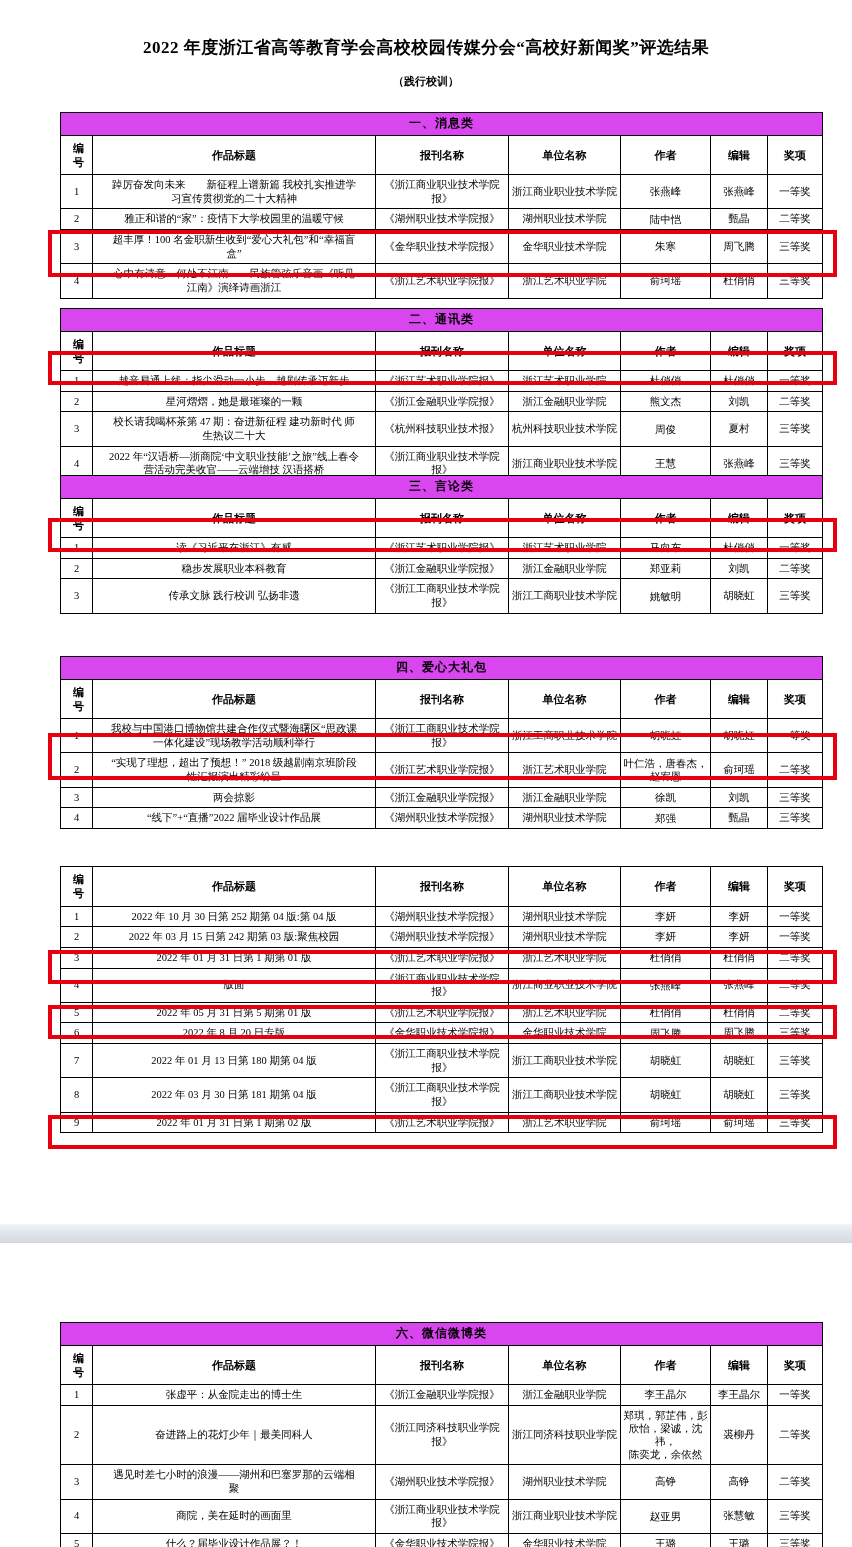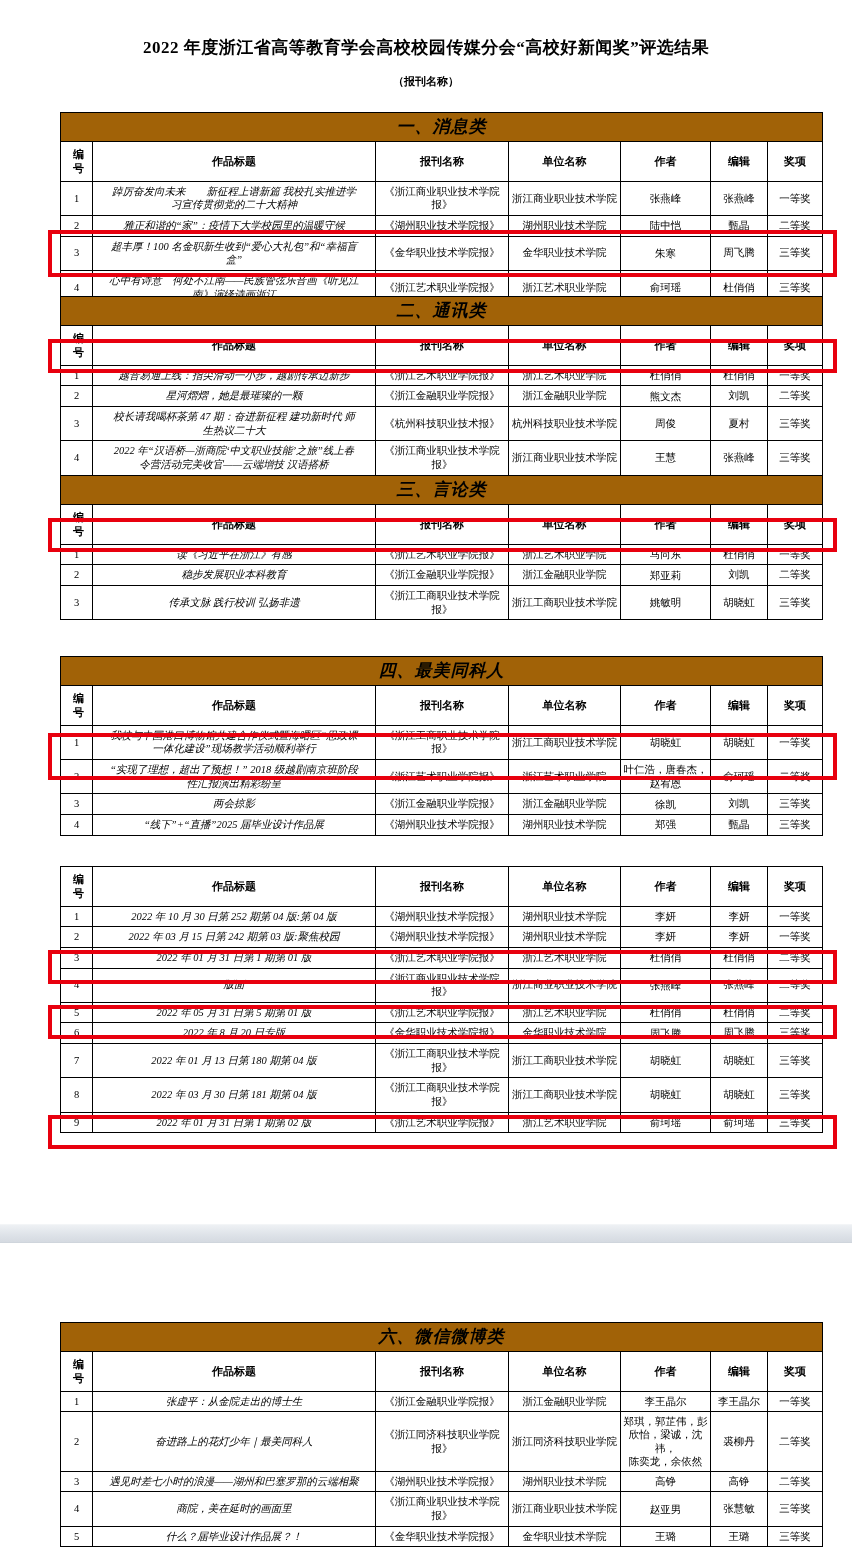--- a/index.html
+++ b/index.html
@@ -26,45 +26,44 @@
   }
   .award-table td, .award-table th {
     border:1px solid #000;
     text-align:center; vertical-align:middle;
     font-size:10.5px; line-height:1.3;
     padding:3px 2px;
     word-break:break-all;
     white-space:pre-line;
   }
   tr.cat th {
-    background:#a16207;
-    font-size:17px; font-weight:bold; letter-spacing:1px;
+    background:#d946ef;
+    font-size:12px; font-weight:bold; letter-spacing:1px;
     padding:3px 2px;
-    font-style:italic;
   }
   tr.head th { font-weight:bold; font-size:11px; padding:5px 12px; }
-  td.c-title { padding:3px 16px;font-style:italic; }
+  td.c-title { padding:3px 16px; }
   td.c-author { line-height:1.25; }
   .hl-box {
     position:absolute;
     border:4px solid #e8000e;
     pointer-events:none;
   }
   .page-break {
     position:absolute; left:0; top:1224px; width:852px; height:19px;
     background:linear-gradient(180deg,#eef1f4 0%,#dde2e8 60%,#d5dae1 100%);
     border-top:1px solid #f3f5f7;
     border-bottom:1px solid #cfd5dc;
   }
 </style>
 </head>
 <body>
 
 <div class="doc-title">2022 年度浙江省高等教育学会高校校园传媒分会“高校好新闻奖”评选结果</div>
-<div class="doc-subtitle">（报刊名称）</div>
+<div class="doc-subtitle">（践行校训）</div>
 
 <section class="award-table" style="top:112px">
     <table>
       <colgroup>
         <col style="width:32px">
         <col style="width:283px">
         <col style="width:133px">
         <col style="width:112px">
         <col style="width:90px">
         <col style="width:57px">
@@ -116,21 +115,21 @@
           <td class="c-publication">《浙江艺术职业学院报》</td>
           <td class="c-unit">浙江艺术职业学院</td>
           <td class="c-author">俞珂瑶</td>
           <td class="c-editor">杜俏俏</td>
           <td class="c-award">三等奖</td>
         </tr>
       </tbody>
     </table>
     <div class="hl-box" style="border-color: rgb(232, 0, 14); left: -12px; right: -15px; top: 118px; height: 47px;"></div>
   </section>
-<section class="award-table" style="top:296px">
+<section class="award-table" style="top:308px">
     <table>
       <colgroup>
         <col style="width:32px">
         <col style="width:283px">
         <col style="width:133px">
         <col style="width:112px">
         <col style="width:90px">
         <col style="width:57px">
         <col style="width:55px">
       </colgroup>
@@ -248,21 +247,21 @@
         <col style="width:32px">
         <col style="width:283px">
         <col style="width:133px">
         <col style="width:112px">
         <col style="width:90px">
         <col style="width:57px">
         <col style="width:55px">
       </colgroup>
       <tbody>
         <tr class="cat">
-          <th colspan="7">四、最美同科人</th>
+          <th colspan="7">四、爱心大礼包</th>
         </tr>
         <tr class="head">
           <th>编号</th>
           <th>作品标题</th>
           <th>报刊名称</th>
           <th>单位名称</th>
           <th>作者</th>
           <th>编辑</th>
           <th>奖项</th>
         </tr>
@@ -289,21 +288,21 @@
           <td class="c-no">3</td>
           <td class="c-title">两会掠影</td>
           <td class="c-publication">《浙江金融职业学院报》</td>
           <td class="c-unit">浙江金融职业学院</td>
           <td class="c-author">徐凯</td>
           <td class="c-editor">刘凯</td>
           <td class="c-award">三等奖</td>
         </tr>
         <tr>
           <td class="c-no">4</td>
-          <td class="c-title">“线下”+“直播”2025 届毕业设计作品展</td>
+          <td class="c-title">“线下”+“直播”2022 届毕业设计作品展</td>
           <td class="c-publication">《湖州职业技术学院报》</td>
           <td class="c-unit">湖州职业技术学院</td>
           <td class="c-author">郑强</td>
           <td class="c-editor">甄晶</td>
           <td class="c-award">三等奖</td>
         </tr>
       </tbody>
     </table>
     <div class="hl-box" style="border-color: rgb(232, 0, 14); left: -12px; right: -15px; top: 77px; height: 47px;"></div>
   </section>

